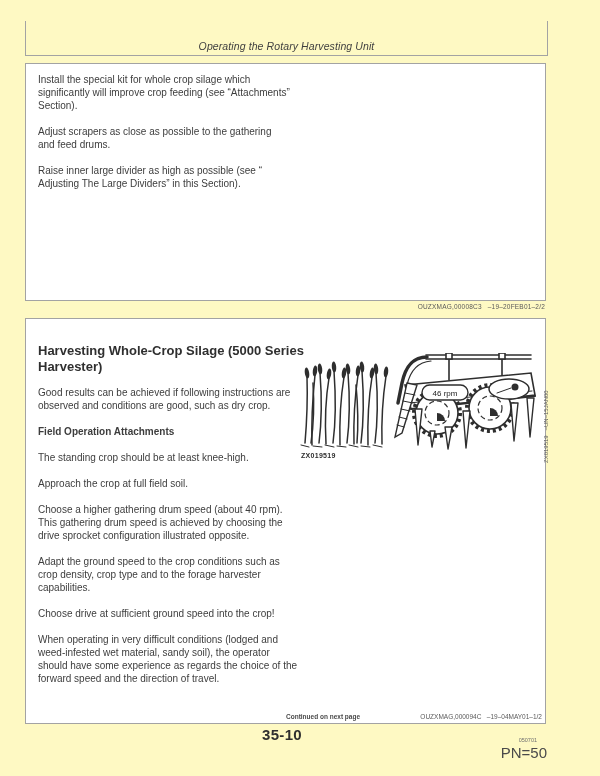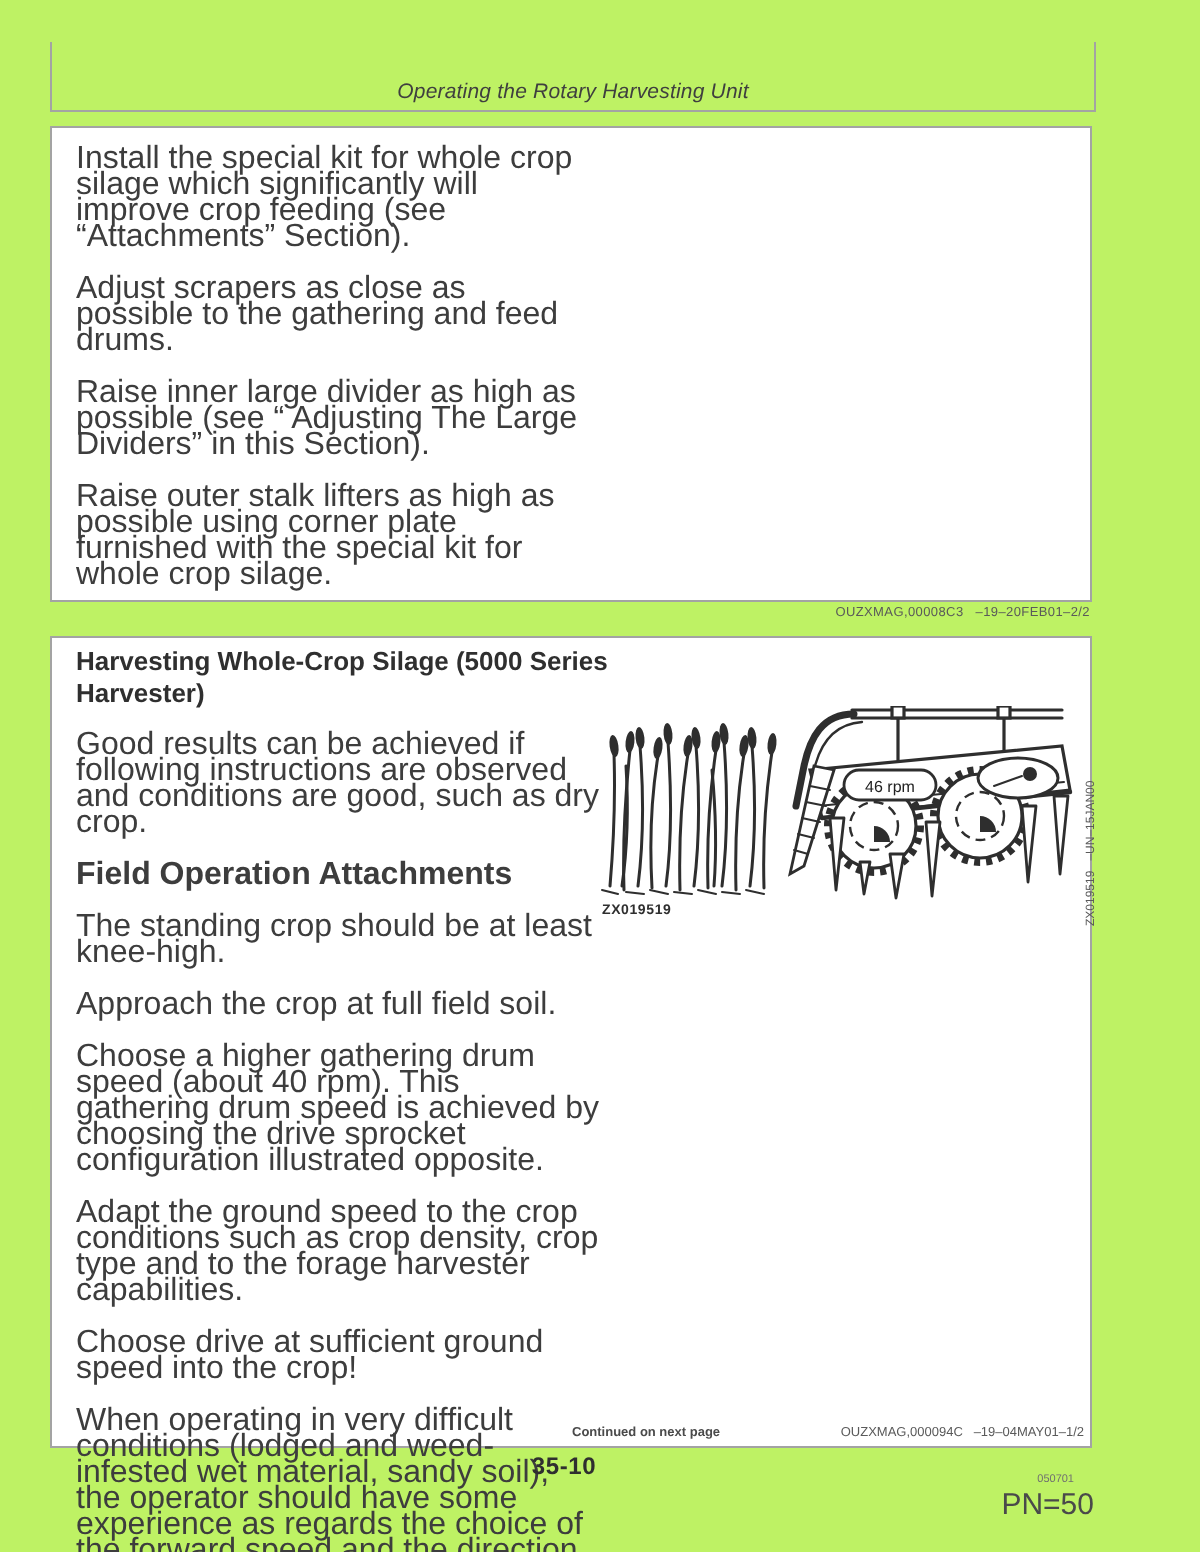--- a/index.html
+++ b/index.html
@@ -1,33 +1,33 @@
 <!DOCTYPE html>
 <html><head>
 <meta charset="utf-8">
 <style>
   html,body{margin:0;padding:0;background:#fff;}
   .page{
-    position:relative;width:600px;height:776px;background:#bef264;
+    position:relative;width:600px;height:776px;background:#fef9c3;
     font-family:"Liberation Sans","DejaVu Sans",sans-serif;
     color:#3d3d3d;overflow:hidden;
   }
   
   .header-box{
     position:absolute;left:25px;top:21px;width:521px;height:34px;
     border-left:1px solid #a3a3a3;border-right:1px solid #a3a3a3;border-bottom:1px solid #a3a3a3;
   }
   .header-title{
     position:absolute;left:0;right:0;bottom:3px;text-align:center;
     font-style:italic;font-size:10.5px;color:#3f3f3f;letter-spacing:.1px;
   }
   .box{position:absolute;left:25px;width:521px;border:1px solid #a3a3a3;background:#fff;box-sizing:border-box;}
   .box1{top:63px;height:238px;padding:9px 12px;}
-  .box2{top:318px;height:406px;padding:4px 12px;}
-  .body-text{font-size:16px;line-height:13px;color:#3d3d3d;}
+  .box2{top:318px;height:406px;padding:24px 12px;}
+  .body-text{font-size:10px;line-height:13px;color:#3d3d3d;}
   .box1 p,.col-left p{margin:0 0 13px 0;}
   .box1 p{width:252px;}
   .col-left{width:262px;}
   .section-heading{
     font-size:13px;line-height:15.5px;font-weight:bold;color:#2f2f2f;
     width:280px;margin:0 0 12px 0;
   }
   .sub-heading{font-weight:bold;margin:0 0 13px 0;}
   .ref-code{
     position:absolute;font-size:6.5px;color:#5a5a5a;letter-spacing:.2px;white-space:pre;
@@ -44,40 +44,39 @@
     position:absolute;left:2px;top:99px;font-size:7px;font-weight:bold;color:#2f2f2f;letter-spacing:.3px;
   }
   .fig-side-code{
     position:absolute;right:-2px;top:2px;height:108px;
     writing-mode:vertical-rl;transform:rotate(180deg);
     font-size:6px;color:#5a5a5a;white-space:pre;text-align:left;
   }
   
   .page-number{
     position:absolute;top:726px;left:25px;width:514px;text-align:center;
-    font-size:12px;font-weight:bold;color:#2f2f2f;letter-spacing:.3px;
+    font-size:15px;font-weight:bold;color:#2f2f2f;letter-spacing:.3px;
   }
   .date-code{position:absolute;top:737px;right:63px;font-size:5.5px;color:#707070;}
   .pn-code{position:absolute;top:744px;right:53px;font-size:15px;color:#4a4a4a;}
   .ill{stroke:#2e2e2e;fill:none;stroke-linecap:round;}
 </style>
 </head>
 <body>
 
 <div class="page">
 
   <div class="header-box">
     <div class="header-title">Operating the Rotary Harvesting Unit</div>
   </div>
 
   <div class="box box1 body-text">
     <p>Install the special kit for whole crop silage which significantly will improve crop feeding (see “Attachments” Section).</p>
     <p>Adjust scrapers as close as possible to the gathering and feed drums.</p>
     <p>Raise inner large divider as high as possible (see “ Adjusting The Large Dividers” in this Section).</p>
-    <p>Raise outer stalk lifters as high as possible using corner plate furnished with the special kit for whole crop silage.</p>
   </div>
 
   <div class="ref-code ref-code-1">OUZXMAG,00008C3   –19–20FEB01–2/2</div>
 
   <div class="box box2">
     <h2 class="section-heading">Harvesting Whole-Crop Silage (5000 Series Harvester)</h2>
 
     <div class="col-left body-text">
       <p>Good results can be achieved if following instructions are observed and conditions are good, such as dry crop.</p>
       <p class="sub-heading">Field Operation Attachments</p>

